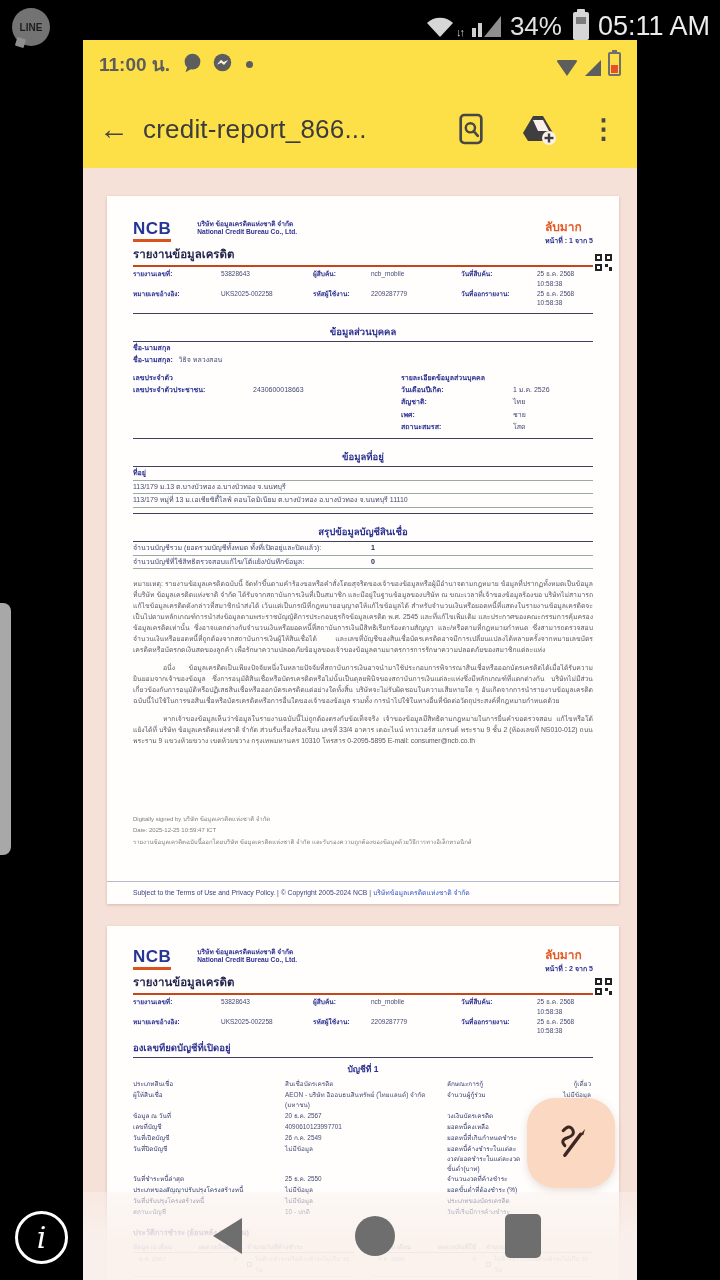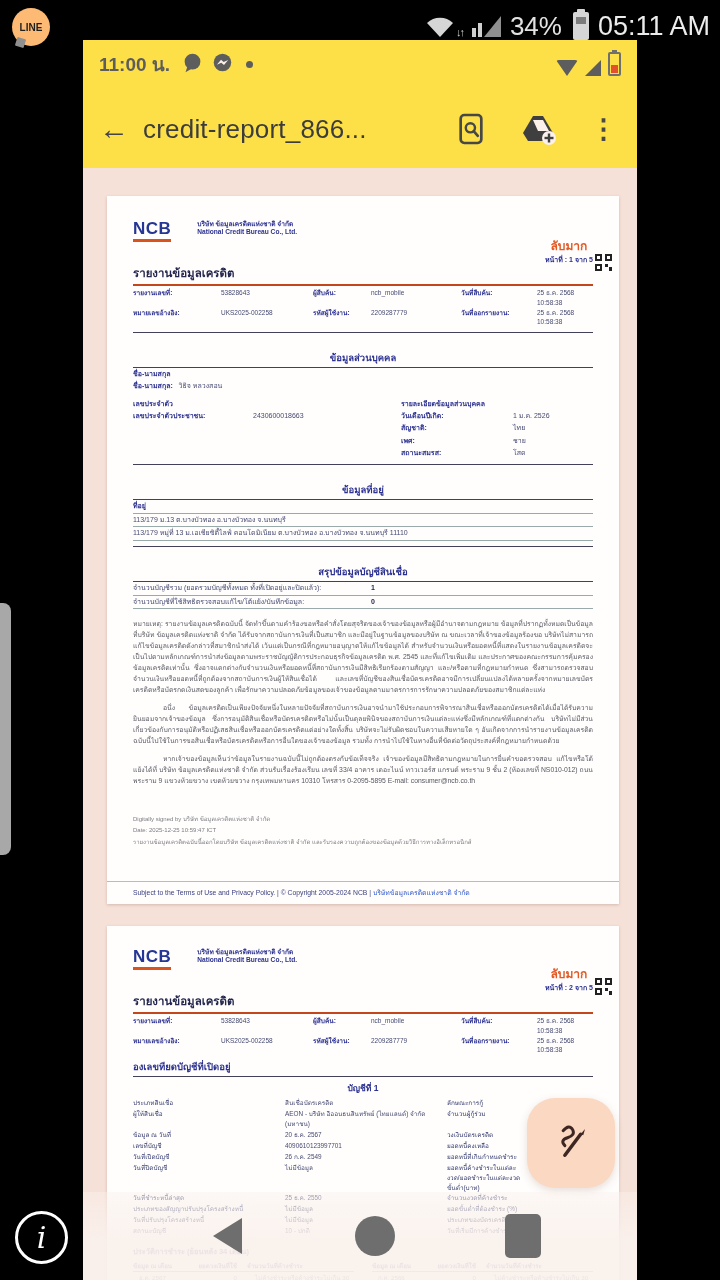--- a/index.html
+++ b/index.html
@@ -2,21 +2,21 @@
 <html><head>
 <meta charset="utf-8">
 <style>
   html,body{margin:0;padding:0;background:#000;}
   *{box-sizing:border-box;}
   .screen{position:relative;width:720px;height:1280px;background:#000;overflow:hidden;
           font-family:"Liberation Sans",sans-serif;}
 
   
   .outer-status{position:absolute;top:0;left:0;width:720px;height:44px;color:#e2e2e2;}
-  .line-icon{position:absolute;left:12px;top:8px;width:38px;height:38px;background:#fdba74;
+  .line-icon{position:absolute;left:12px;top:8px;width:38px;height:38px;background:#737373;
              border-radius:50%;display:flex;align-items:center;justify-content:center;
              font-size:10px;font-weight:bold;color:#1e1e1e;}
   .line-icon::after{content:"";position:absolute;left:4px;bottom:-1px;width:9px;height:9px;
              background:#8f8f8f;transform:rotate(18deg);border-radius:1px;}
   .ostat-right{position:absolute;right:10px;top:0;height:52px;display:flex;align-items:center;gap:9px;}
   .owifi svg{display:block;}
   .oarrows{font-size:11px;color:#cfcfcf;letter-spacing:-2px;margin-left:-8px;margin-top:12px;}
   .osignal{display:flex;align-items:flex-end;gap:2px;}
   .osignal .b1{width:4px;height:9px;background:#cfcfcf;}
   .osignal .b2{width:4px;height:14px;background:#cfcfcf;}
@@ -56,32 +56,32 @@
   .viewer{position:absolute;top:128px;left:0;right:0;bottom:0;background:#f6e1d9;}
   .page{position:absolute;left:24px;width:512px;background:#fffefd;
         box-shadow:0 1px 3px rgba(120,70,50,.25);}
   .page1{top:28px;height:708px;padding:24px 26px 0;}
   .page2{top:758px;height:360px;padding:22px 26px 0;overflow:hidden;}
   .dochead{display:flex;align-items:flex-start;gap:20px;}
   .ncb-logo{font-size:17px;font-weight:bold;color:#253694;letter-spacing:.5px;line-height:1;
             border-bottom:3px solid #d9531e;padding-bottom:2px;}
   .ncb-co{margin-left:6px;line-height:1.25;}
   .ncb-co div{font-size:6.6px;font-weight:bold;color:#2c3190;}
-  .head-right{margin-left:auto;text-align:center;line-height:1.3;margin-top:19px;}
+  .head-right{margin-left:auto;text-align:left;line-height:1.3;}
   .confidential{font-size:12px;font-weight:bold;color:#e25a25;}
   .pagelabel{font-size:7px;font-weight:bold;color:#2c3190;}
   .report-title{font-size:11.5px;font-weight:bold;color:#23264d;margin-top:0;}
   .rule-orange{height:2.5px;background:#c4471b;margin-top:2px;}
   .meta{display:grid;grid-template-columns:88px 92px 58px 90px 76px 1fr;font-size:6.5px;
         line-height:1.5;margin-top:2px;}
   .meta .ml{font-weight:bold;color:#2c3190;}
   .meta .mv{color:#454a72;}
   .qr{position:absolute;right:7px;top:58px;}
   .secbar{margin-top:5px;border-top:1.5px solid #41415a;border-bottom:1px solid #41415a;
-          text-align:center;font-size:9.5px;font-weight:bold;color:#2c3190;padding:17px 0 2px;}
+          text-align:center;font-size:9.5px;font-weight:bold;color:#2c3190;padding:10px 0 2px;}
 
   .kv-line{font-size:7px;line-height:1.6;color:#454a72;}
   .kv-line b{color:#2c3190;}
   .cols2{display:flex;margin-top:7px;}
   .colL{width:268px;}
   .colR{flex:1;}
   .colhdr{font-size:7px;font-weight:bold;color:#2c3190;line-height:1.7;}
   .kv{display:flex;font-size:7px;line-height:1.75;}
   .kv .k{font-weight:bold;color:#2c3190;}
   .kv.idrow .k{width:120px;} .kv.idrow .v{color:#454a72;}

